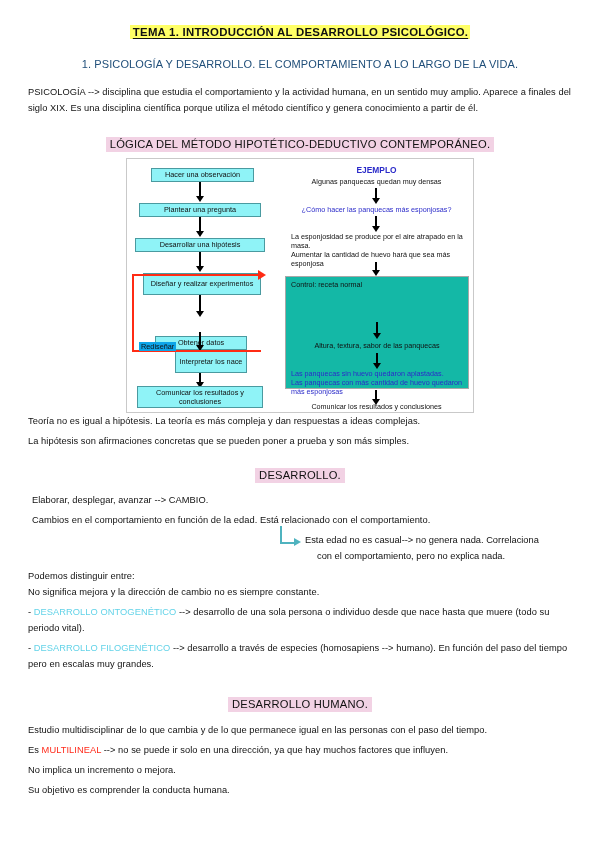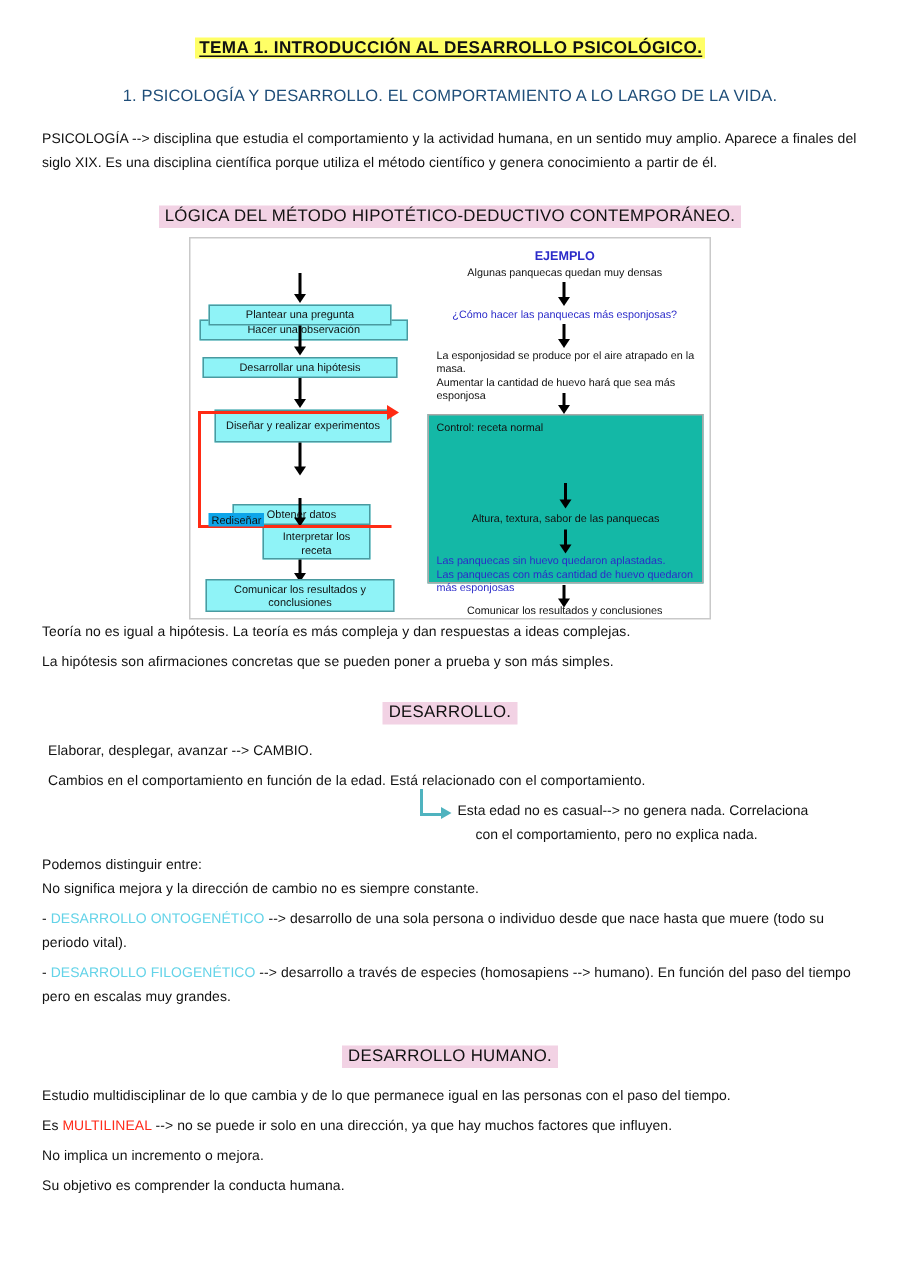--- a/index.html
+++ b/index.html
@@ -189,36 +189,36 @@
 
   <div class="para">PSICOLOGÍA --&gt; disciplina que estudia el comportamiento y la actividad humana, en un sentido muy amplio. Aparece a finales del siglo XIX. Es una disciplina científica porque utiliza el método científico y genera conocimiento a partir de él.</div>
 
   <div class="hl-pink-wrap sec-logica">
     <span class="hl-pink">LÓGICA DEL MÉTODO HIPOTÉTICO-DEDUCTIVO CONTEMPORÁNEO.</span>
   </div>
 
   <div class="diagram">
 
     <div class="dg-left">
-      <div class="cbox" style="left:6px; top:9px; width:139px; height:14px;margin-top:45px;">Hacer una observación</div>
+      <div class="cbox" style="left:24px; top:9px; width:103px; height:14px;">Hacer una observación</div>
       <div class="varrow" style="left:72px; top:23px; height:15px;"></div>
 
       <div class="cbox" style="left:12px; top:44px; width:122px; height:14px;">Plantear una pregunta</div>
       <div class="varrow" style="left:72px; top:58px; height:15px;"></div>
 
       <div class="cbox" style="left:8px; top:79px; width:130px; height:14px;">Desarrollar una hipótesis</div>
       <div class="varrow" style="left:72px; top:93px; height:15px;"></div>
 
       <div class="cbox" style="left:16px; top:114px; width:118px; height:22px;">Diseñar y realizar experimentos</div>
       <div class="varrow" style="left:72px; top:136px; height:17px;"></div>
 
       <div class="cbox" style="left:28px; top:177px; width:92px; height:14px;">Obtener datos</div>
       <div class="varrow" style="left:72px; top:173px; height:14px;"></div>
 
-      <div class="cbox" style="left:48px; top:192px; width:72px; height:22px;">Interpretar los receta</div>
+      <div class="cbox" style="left:48px; top:192px; width:72px; height:22px;">Interpretar los nace</div>
       <div class="varrow" style="left:72px; top:214px; height:10px;"></div>
 
       <div class="cbox" style="left:10px; top:227px; width:126px; height:22px;">Comunicar los resultados y conclusiones</div>
 
       <div class="redloop"></div>
       <div class="redarrow-head"></div>
       <div class="redisenar-lbl">Rediseñar</div>
     </div>
 
     <div class="dg-right">

